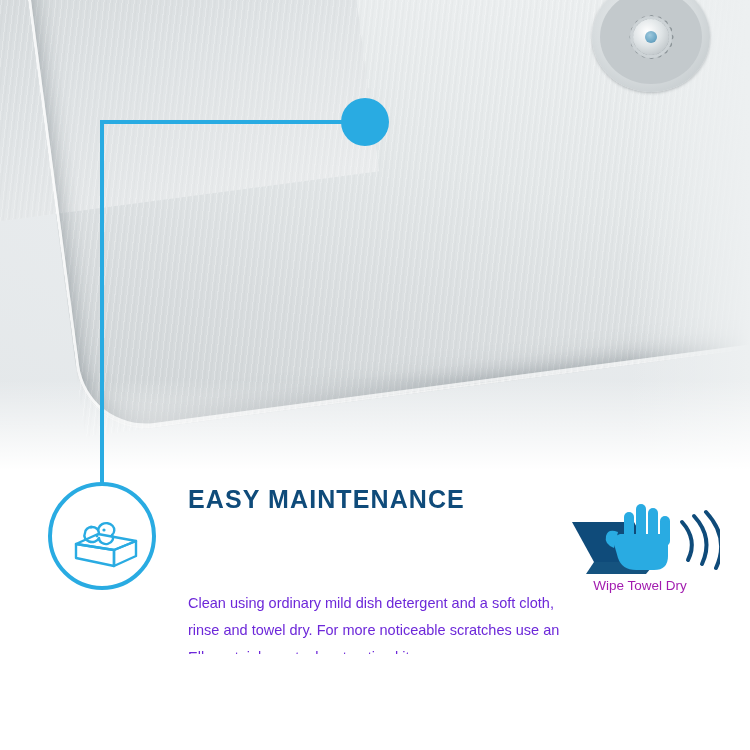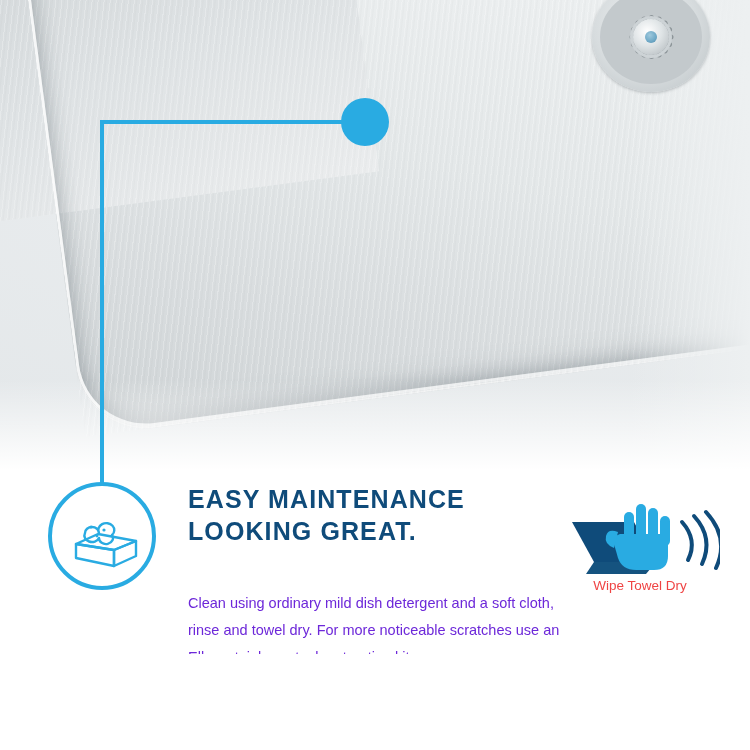--- a/index.html
+++ b/index.html
@@ -231,21 +231,21 @@
     width: 160px;
     height: 100px;
   }
   .wipe svg { display: block; }
   .wipe-caption {
     position: absolute;
     left: 560px;
     top: 578px;
     width: 160px;
     text-align: center;
-    color: #ef4444;
+    color: #a21caf;
     font-size: 13.5px;
   }
 
   
   .logo {
     position: absolute;
     left: 38px;
     top: 684px;
     width: 180px;
     height: 40px;
@@ -298,21 +298,20 @@
         <path d="M33 47 a7 6 0 1 1 14 0 a8 7 0 1 1 13 2 a7 6 0 1 1 -13 3 a7 6 0 1 1 -14 -5 Z"></path>
         <circle cx="39" cy="41" r="1.6" fill="#29abe2" stroke="none"></circle>
         <circle cx="52" cy="44" r="1.6" fill="#29abe2" stroke="none"></circle>
         <circle cx="45" cy="50" r="1.4" fill="#29abe2" stroke="none"></circle>
       </g>
     </svg>
   </div>
 
   <div class="headline">
     <span class="ln">EASY MAINTENANCE</span>
-    <span class="ln">LOOKING GREAT.</span>
   </div>
 
   <div class="body-copy">Clean using ordinary mild dish detergent and a soft cloth, rinse and towel dry. For more noticeable scratches use an Elkay stainless steel restoration kit.</div>
 
   <div class="wipe">
     <svg width="160" height="100" viewBox="0 0 160 100">
 
       <path d="M12 34 L74 34 L96 74 L34 74 Z" fill="#0f4b7a"></path>
       <path d="M34 74 L96 74 L86 86 L26 86 Z" fill="#15537f"></path>
 

